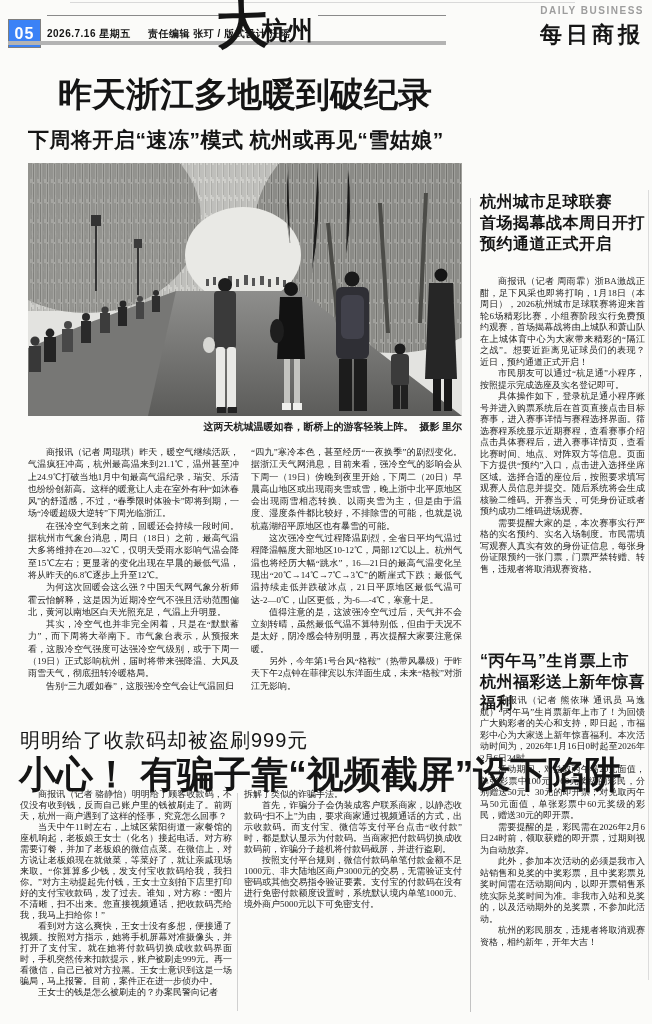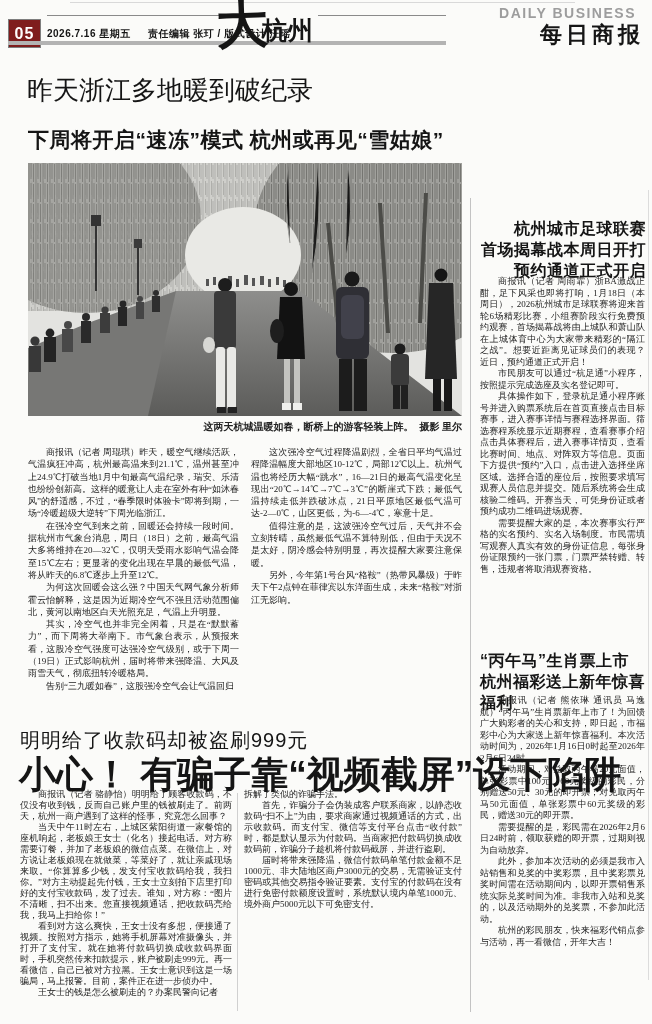--- a/index.html
+++ b/index.html
@@ -7,49 +7,49 @@
   #page{
     position:relative;width:652px;height:1024px;margin:0 auto;
     background:#fbfbf9;overflow:hidden;color:#151515;
     font-family:"Liberation Serif", serif;
   }
   .sans{font-family:"Liberation Sans", sans-serif;}
   
   .edge-top{position:absolute;left:70;top:2px;left:70px;width:505px;height:1px;background:#d9d9d9;}
   .pagenum{
     position:absolute;left:8px;top:19px;width:31px;height:27px;
-    background:#7f1d1d;color:#fff;font-weight:bold;font-size:16px;
+    background:#3b82f6;color:#fff;font-weight:bold;font-size:16px;
     display:flex;align-items:center;justify-content:center;letter-spacing:1px;
     border:1px solid #7e7e7e;
   }
   .dateline{position:absolute;left:47px;top:27px;font-size:10px;font-weight:bold;letter-spacing:.5px;white-space:nowrap;}
   .rule-thin-left{position:absolute;left:47px;top:15px;width:172px;height:1px;background:#8a8a8a;}
   .rule-thin-right{position:absolute;left:318px;top:15px;width:128px;height:1px;background:#8a8a8a;}
   .rule-thick{position:absolute;left:8px;top:41px;width:438px;height:4px;background:#b3b3b3;}
   .logo-da{position:absolute;left:216px;top:-2px;font-size:52px;font-weight:900;font-family:"DejaVu Serif",serif;line-height:1;transform:rotate(-2deg);}
   .logo-city{position:absolute;left:262px;top:14px;font-size:25px;font-weight:900;letter-spacing:1px;}
-  .paper-en{position:absolute;right:16px;top:5px;font-size:14px;font-weight:bold;color:#9d9d9d;letter-spacing:1.5px;text-align:right;}
+  .paper-en{position:absolute;right:8px;top:5px;font-size:10px;font-weight:bold;color:#9d9d9d;letter-spacing:1.5px;text-align:right;}
   .paper-cn{position:absolute;right:8px;top:20px;font-size:22px;font-weight:900;letter-spacing:4px;text-align:right;}
   
-  .headline{position:absolute;left:27px;top:76px;width:436px;font-size:26px;font-weight:400;letter-spacing:0px;line-height:1.1;white-space:nowrap;}
+  .headline{position:absolute;left:27px;top:76px;width:436px;font-size:34px;font-weight:700;letter-spacing:0px;line-height:1.1;white-space:nowrap;text-align:center;}
   .subheadline{position:absolute;left:28px;top:126px;width:436px;font-size:21px;font-weight:600;letter-spacing:.5px;white-space:nowrap;}
   .photo{position:absolute;left:28px;top:163px;width:434px;height:253px;background:#cfcfcd;}
   .photo svg{display:block;}
   .caption-row{position:absolute;left:28px;top:420px;width:434px;text-align:right;font-size:10px;font-weight:bold;color:#222;}
   .caption-row .credit{margin-left:6px;}
   .body-col{position:absolute;font-size:9px;line-height:12.3px;text-align:justify;text-justify:inter-ideograph;color:#1c1c1c;}
   .body-col p{margin:0;text-indent:2em;}
   .body-col p.cont{text-indent:0;}
   .lead-col1{left:28px;top:446px;width:211px;}
   .lead-col2{left:251px;top:446px;width:211px;}
   
   .v-rule-main{position:absolute;left:470px;top:198px;width:1px;height:814px;background:#c3c3c3;}
   .v-rule-edge{position:absolute;left:648px;top:190px;width:1px;height:790px;background:#dcdcdc;}
   .sb-title{position:absolute;left:480px;width:166px;font-size:16px;font-weight:900;line-height:21px;letter-spacing:.5px;}
-  .sb-title-1{top:218px;text-align:right;}
+  .sb-title-1{top:191px;}
   .sb-title-2{top:650px;}
   .sb-body{line-height:11.5px;}
   .sb-body-1{left:480px;top:276px;width:165px;}
   .sb-body-2{left:480px;top:695px;width:165px;}
   
   .kicker{position:absolute;left:20px;top:727px;width:445px;font-size:20px;font-weight:500;letter-spacing:1px;white-space:nowrap;}
   .bottom-headline{position:absolute;left:19px;top:750px;width:445px;font-size:37px;font-weight:900;letter-spacing:0;white-space:nowrap;}
   .bottom-col{line-height:11px;}
   .bottom-col1{left:20px;top:789px;width:212px;}
   .bottom-col2{left:244px;top:789px;width:218px;}
@@ -219,20 +219,21 @@
   </div>
 
   <div class="body-col lead-col1">
       <p>商报讯（记者 周琨琪）昨天，暖空气继续活跃，气温疯狂冲高，杭州最高温来到21.1℃，温州甚至冲上24.9℃打破当地1月中旬最高气温纪录，瑞安、乐清也纷纷创新高。这样的暖意让人走在室外有种“如沐春风”的舒适感，不过，“春季限时体验卡”即将到期，一场“冷暖超级大逆转”下周光临浙江。</p>
       <p>在强冷空气到来之前，回暖还会持续一段时间。据杭州市气象台消息，周日（18日）之前，最高气温大多将维持在20—32℃，仅明天受雨水影响气温会降至15℃左右；更显著的变化出现在早晨的最低气温，将从昨天的6.8℃逐步上升至12℃。</p>
       <p>为何这次回暖会这么强？中国天气网气象分析师霍云怡解释，这是因为近期冷空气不强且活动范围偏北，黄河以南地区白天光照充足，气温上升明显。</p>
       <p>其实，冷空气也并非完全闲着，只是在“默默蓄力”，而下周将大举南下。市气象台表示，从预报来看，这股冷空气强度可达强冷空气级别，或于下周一（19日）正式影响杭州，届时将带来强降温、大风及雨雪天气，彻底扭转冷暖格局。</p>
       <p>告别“三九暖如春”，这股强冷空气会让气温回归</p>
     </div>
   <div class="body-col lead-col2">
+      <p class="cont">“四九”寒冷本色，甚至经历“一夜换季”的剧烈变化。据浙江天气网消息，目前来看，强冷空气的影响会从下周一（19日）傍晚到夜里开始，下周二（20日）早晨高山地区或出现雨夹雪或雪，晚上浙中北平原地区会出现雨雪相态转换、以雨夹雪为主，但是由于温度、湿度条件都比较好，不排除雪的可能，也就是说杭嘉湖绍平原地区也有暴雪的可能。</p>
       <p>这次强冷空气过程降温剧烈，全省日平均气温过程降温幅度大部地区10-12℃，局部12℃以上。杭州气温也将经历大幅“跳水”，16—21日的最高气温变化呈现出“20℃→14℃→7℃→3℃”的断崖式下跌；最低气温持续走低并跌破冰点，21日平原地区最低气温可达-2—0℃，山区更低，为-6—-4℃，寒意十足。</p>
       <p>值得注意的是，这波强冷空气过后，天气并不会立刻转晴，虽然最低气温不算特别低，但由于天况不是太好，阴冷感会特别明显，再次提醒大家要注意保暖。</p>
       <p>另外，今年第1号台风“格鞍”（热带风暴级）于昨天下午2点钟在菲律宾以东洋面生成，未来“格鞍”对浙江无影响。</p>
     </div>
 
   <div class="v-rule-main"></div>
   <div class="v-rule-edge"></div>
 
   <div class="sb-title sb-title-1 sans">
     <div>杭州城市足球联赛</div>
@@ -248,31 +249,31 @@
 
   <div class="sb-title sb-title-2 sans">
     <div>“丙午马”生肖票上市</div>
     <div>杭州福彩送上新年惊喜福利</div>
   </div>
   <div class="body-col sb-body sb-body-2">
       <p>商报讯（记者 熊依琳 通讯员 马逸航）“丙午马”生肖票新年上市了！为回馈广大购彩者的关心和支持，即日起，市福彩中心为大家送上新年惊喜福利。本次活动时间为，2026年1月16日0时起至2026年2月6日24时。</p>
       <p>活动期间，对兑取丙午马20元面值，单张彩票中100元、60元奖级的彩民，分别赠送50元、30元的即开票；对兑取丙午马50元面值，单张彩票中60元奖级的彩民，赠送30元的即开票。</p>
       <p>需要提醒的是，彩民需在2026年2月6日24时前，领取获赠的即开票，过期则视为自动放弃。</p>
       <p>此外，参加本次活动的必须是我市入站销售和兑奖的中奖彩票，且中奖彩票兑奖时间需在活动期间内，以即开票销售系统实际兑奖时间为准。非我市入站和兑奖的，以及活动期外的兑奖票，不参加此活动。</p>
-      <p>杭州的彩民朋友，快来福彩代销点参与活动，再一看微信，开年大吉！</p>
+      <p>杭州的彩民朋友，违规者将取消观赛资格，相约新年，开年大吉！</p>
     </div>
 
   <div class="kicker sans">明明给了收款码却被盗刷999元</div>
   <div class="bottom-headline sans">小心！ 有骗子靠“视频截屏”设下陷阱</div>
   <div class="v-rule-bottom"></div>
   <div class="body-col bottom-col bottom-col1">
       <p>商报讯（记者 骆静怡）明明给了顾客收款码，不仅没有收到钱，反而自己账户里的钱被刷走了。前两天，杭州一商户遇到了这样的怪事，究竟怎么回事？</p>
       <p>当天中午11时左右，上城区紫阳街道一家餐馆的座机响起，老板娘王女士（化名）接起电话。对方称需要订餐，并加了老板娘的微信点菜。在微信上，对方说让老板娘现在就做菜，等菜好了，就让亲戚现场来取。“你算算多少钱，发支付宝收款码给我，我扫你。”对方主动提起先付钱，王女士立刻拍下店里打印好的支付宝收款码，发了过去。谁知，对方称：“图片不清晰，扫不出来。您直接视频通话，把收款码亮给我，我马上扫给你！”</p>
       <p>看到对方这么爽快，王女士没有多想，便接通了视频。按照对方指示，她将手机屏幕对准摄像头，并打开了支付宝。就在她将付款码切换成收款码界面时，手机突然传来扣款提示，账户被刷走999元。再一看微信，自己已被对方拉黑。王女士意识到这是一场骗局，马上报警。目前，案件正在进一步侦办中。</p>
       <p>王女士的钱是怎么被刷走的？办案民警向记者</p>
     </div>
   <div class="body-col bottom-col bottom-col2">
       <p class="cont">拆解了类似的诈骗手法。</p>
       <p>首先，诈骗分子会伪装成客户联系商家，以静态收款码“扫不上”为由，要求商家通过视频通话的方式，出示收款码。而支付宝、微信等支付平台点击“收付款”时，都是默认显示为付款码。当商家把付款码切换成收款码前，诈骗分子趁机将付款码截屏，并进行盗刷。</p>
-      <p>届时将带来强降温，微信付款码单笔付款金额不足1000元、非大陆地区商户3000元的交易，无需验证支付密码或其他交易指令验证要素。支付宝的付款码在没有进行免密付款额度设置时，系统默认境内单笔1000元、境外商户5000元以下可免密支付。</p>
+      <p>按照支付平台规则，微信付款码单笔付款金额不足1000元、非大陆地区商户3000元的交易，无需验证支付密码或其他交易指令验证要素。支付宝的付款码在没有进行免密付款额度设置时，系统默认境内单笔1000元、境外商户5000元以下可免密支付。</p>
     </div>
 
 </div>
 
 </body></html>

